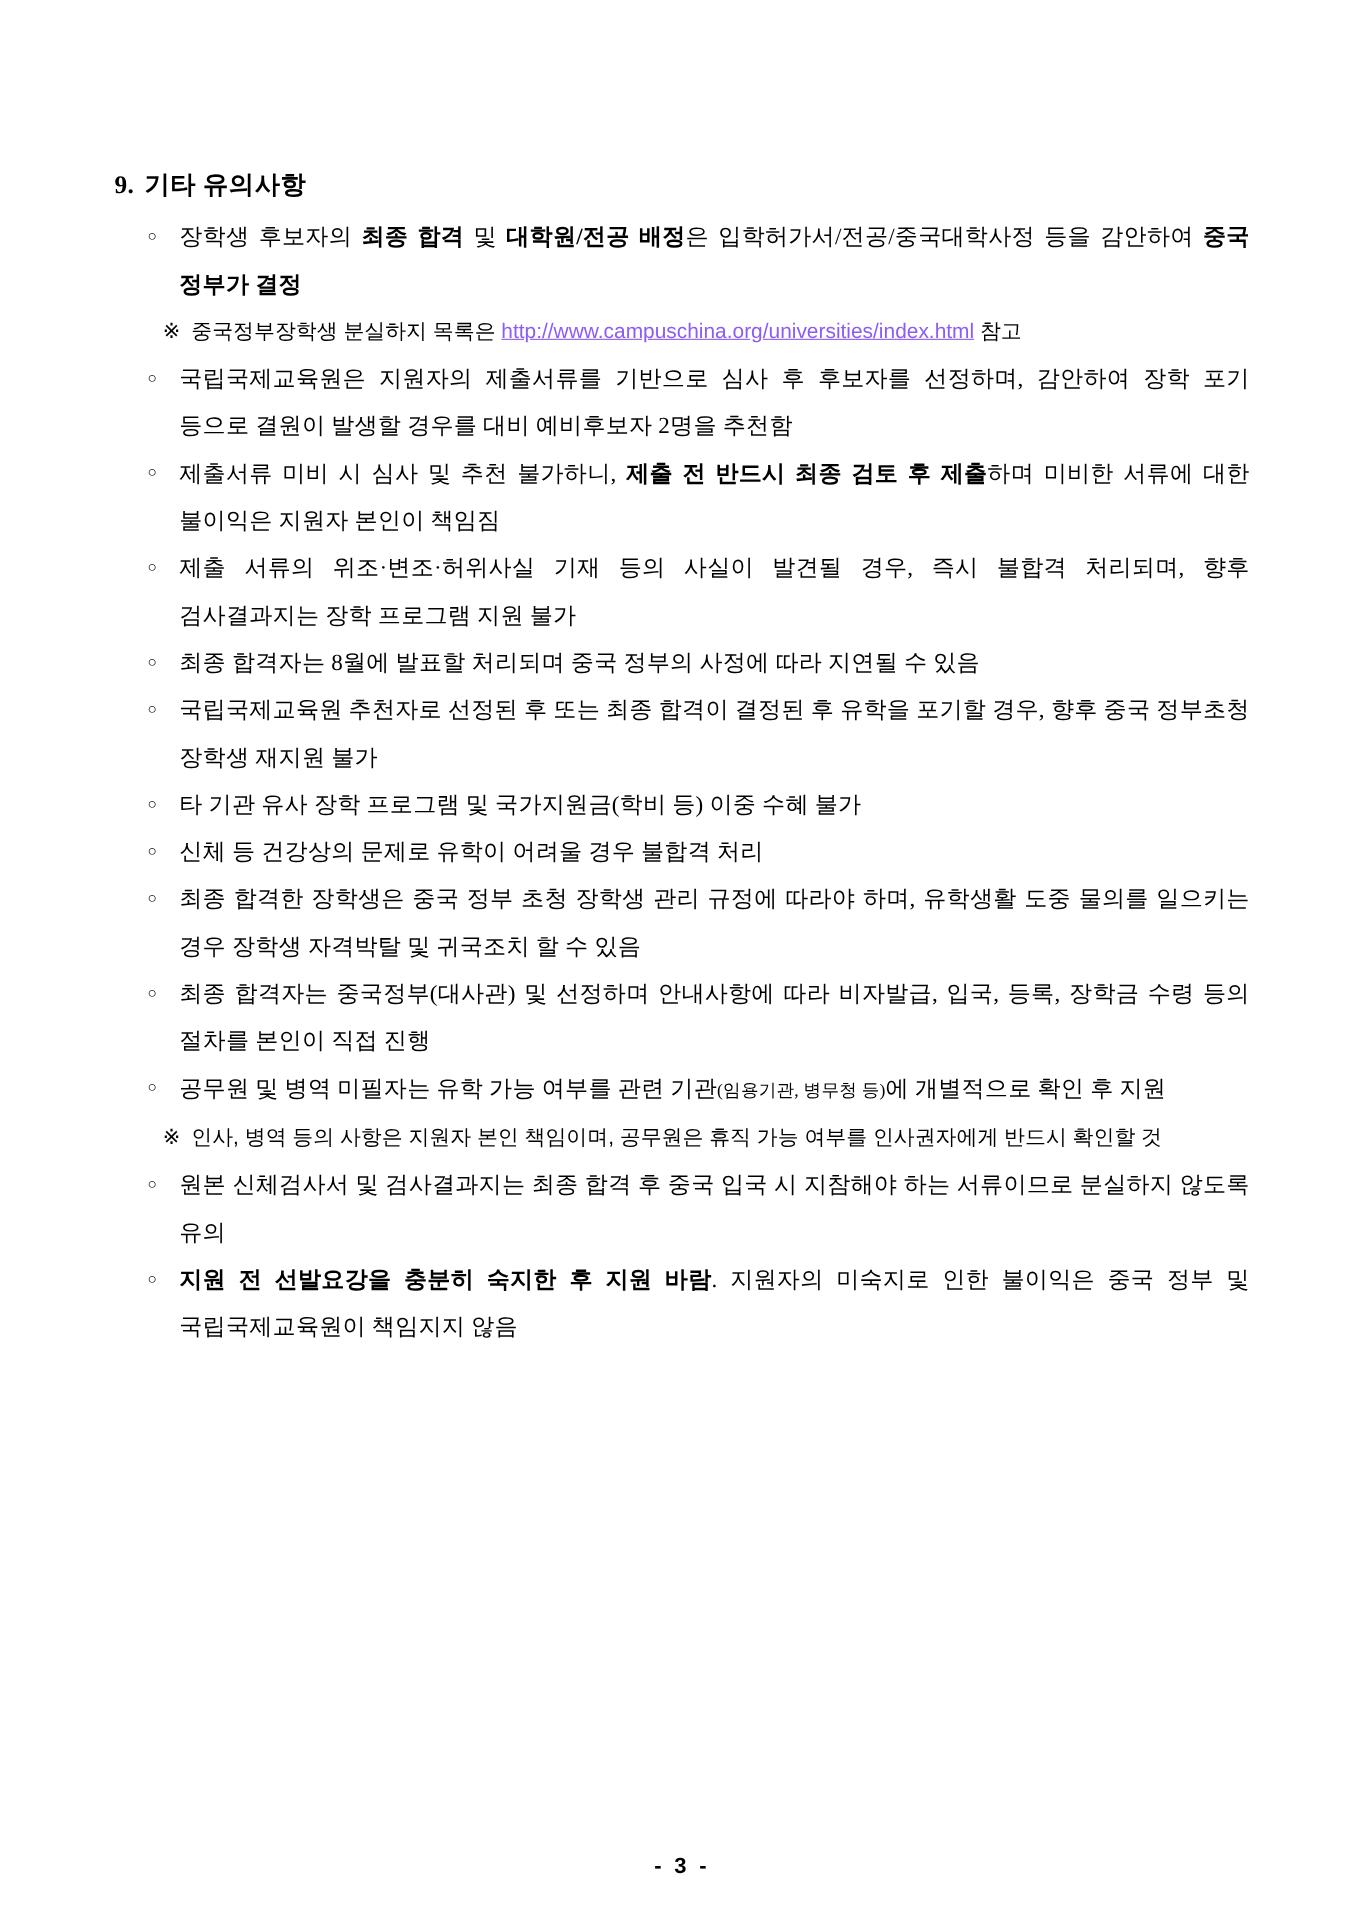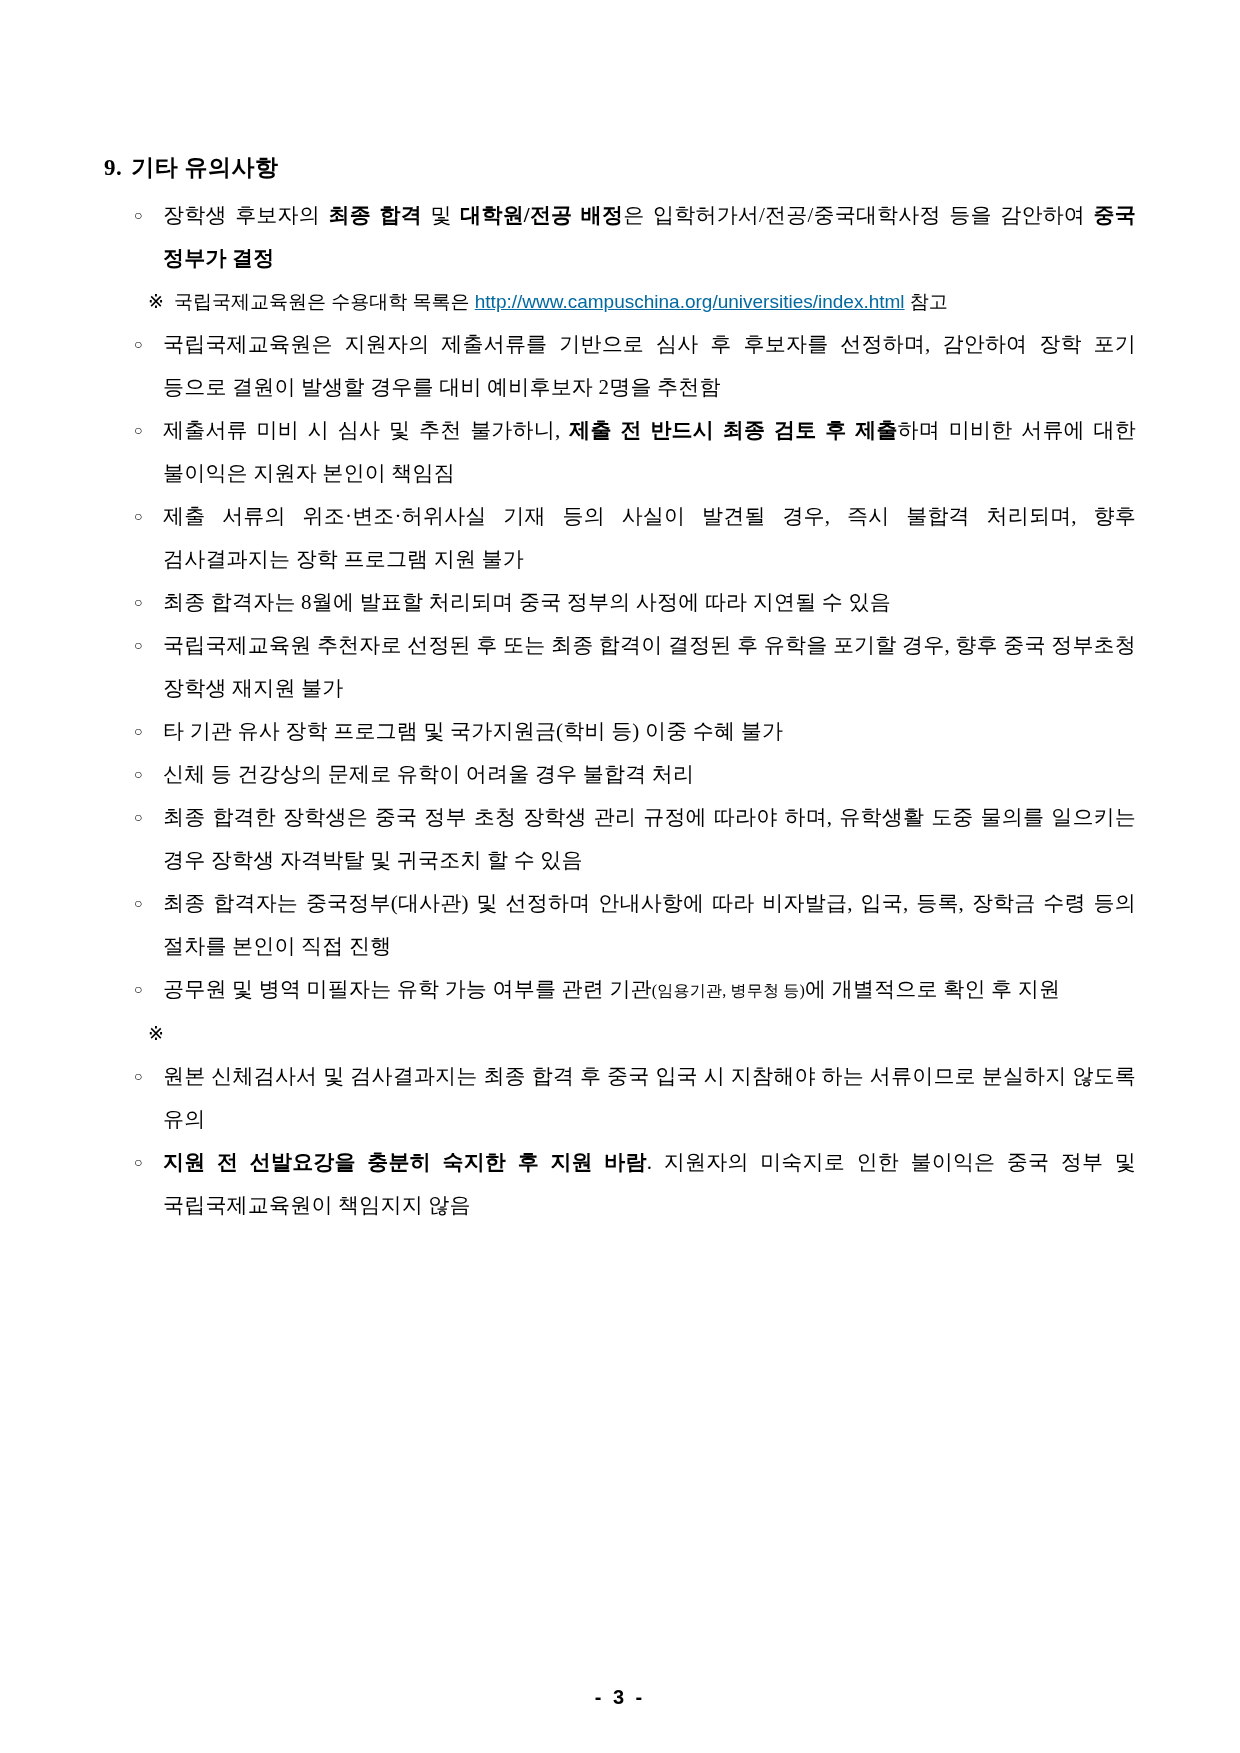--- a/index.html
+++ b/index.html
@@ -64,21 +64,21 @@
     line-height: 43px;
     white-space: nowrap;
   }
   .text.underline {
     text-underline-offset: 8px;
     text-decoration-thickness: 1px;
   }
   .bold { font-weight: 700; }
   .small { font-size: 16px; }
   a.link {
-    color: #0369a1;
+    color: #8b5cf6;
     text-decoration: underline;
     cursor: pointer;
   }
   .footer {
     position: absolute;
     top: 1686px;
     left: 0;
     width: 100%;
     text-align: center;
     font-family: "Liberation Sans", "DejaVu Sans", sans-serif;
@@ -96,21 +96,21 @@
       <span>9.</span>
       <span>기타 유의사항</span>
     </h1>
     <div class="items" id="items">
         <div class="item bullet">
           <span class="marker">○</span>
           <p class="text underline"><span class="">장학생 후보자의 </span><span class="bold ">최종 합격</span><span class=""> 및 </span><span class="bold ">대학원/전공 배정</span><span class="">은 입학허가서/전공/중국대학사정 등을 감안하여 </span><span class="bold ">중국 정부가 결정</span></p>
         </div>
         <div class="item note">
           <span class="marker">※</span>
-          <p class="text"><span class="">국립국제교육원은 수용대학 목록은 </span><a class="link">http://www.campuschina.org/universities/index.html</a><span class=""> 참고</span></p>
+          <p class="text"><span class="">중국정부장학생 분실하지 목록은 </span><a class="link">http://www.campuschina.org/universities/index.html</a><span class=""> 참고</span></p>
         </div>
         <div class="item bullet">
           <span class="marker">○</span>
           <p class="text"><span class="">국립국제교육원은 지원자의 제출서류를 기반으로 심사 후 후보자를 선정하며, 감안하여 장학 포기 등으로 결원이 발생할 경우를 대비 예비후보자 2명을 추천함</span></p>
         </div>
         <div class="item bullet">
           <span class="marker">○</span>
           <p class="text"><span class="">제출서류 미비 시 심사 및 추천 불가하니, </span><span class="bold ">제출 전 반드시 최종 검토 후 제출</span><span class="">하며 미비한 서류에 대한 불이익은 지원자 본인이 책임짐</span></p>
         </div>
         <div class="item bullet">
@@ -140,20 +140,21 @@
         <div class="item bullet">
           <span class="marker">○</span>
           <p class="text"><span class="">최종 합격자는 중국정부(대사관) 및 선정하며 안내사항에 따라 비자발급, 입국, 등록, 장학금 수령 등의 절차를 본인이 직접 진행</span></p>
         </div>
         <div class="item bullet">
           <span class="marker">○</span>
           <p class="text"><span class="">공무원 및 병역 미필자는 유학 가능 여부를 관련 기관</span><span class="small">(임용기관, 병무청 등)</span><span class="">에 개별적으로 확인 후 지원</span></p>
         </div>
         <div class="item note">
           <span class="marker">※</span>
+          <p class="text"><span class="">인사, 병역 등의 사항은 지원자 본인 책임이며, 공무원은 휴직 가능 여부를 인사권자에게 반드시 확인할 것</span></p>
         </div>
         <div class="item bullet">
           <span class="marker">○</span>
           <p class="text"><span class="">원본 신체검사서 및 검사결과지는 최종 합격 후 중국 입국 시 지참해야 하는 서류이므로 분실하지 않도록 유의</span></p>
         </div>
         <div class="item bullet">
           <span class="marker">○</span>
           <p class="text"><span class="bold ">지원 전 선발요강을 충분히 숙지한 후 지원 바람</span><span class="">. 지원자의 미숙지로 인한 불이익은 중국 정부 및 국립국제교육원이 책임지지 않음</span></p>
         </div>
       </div>

